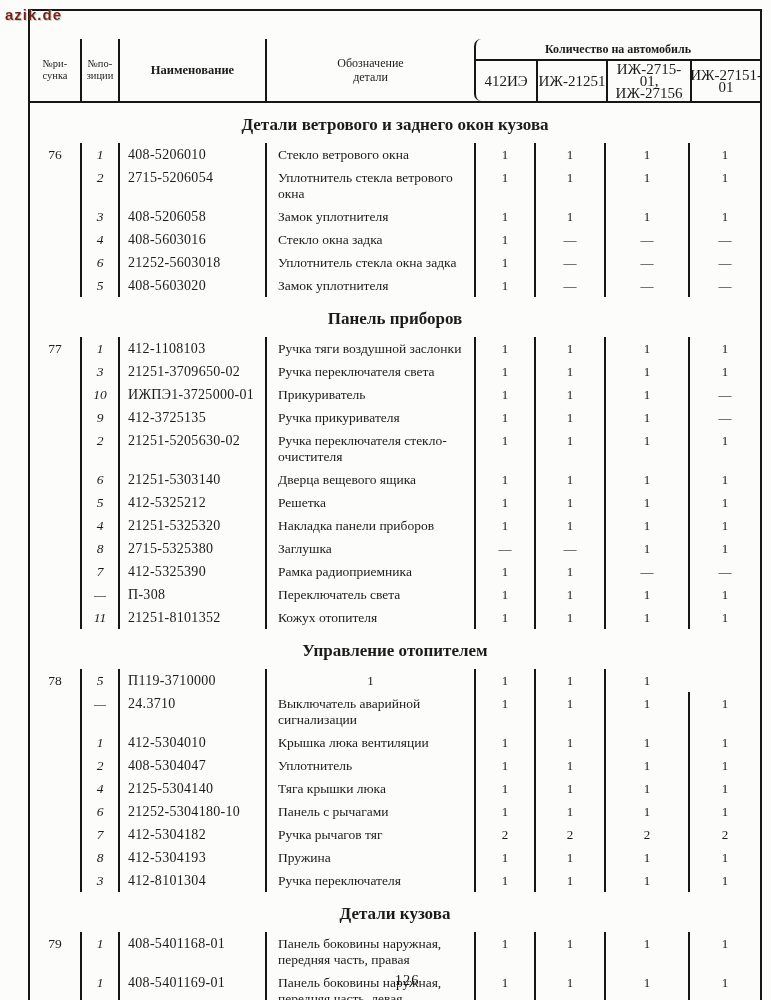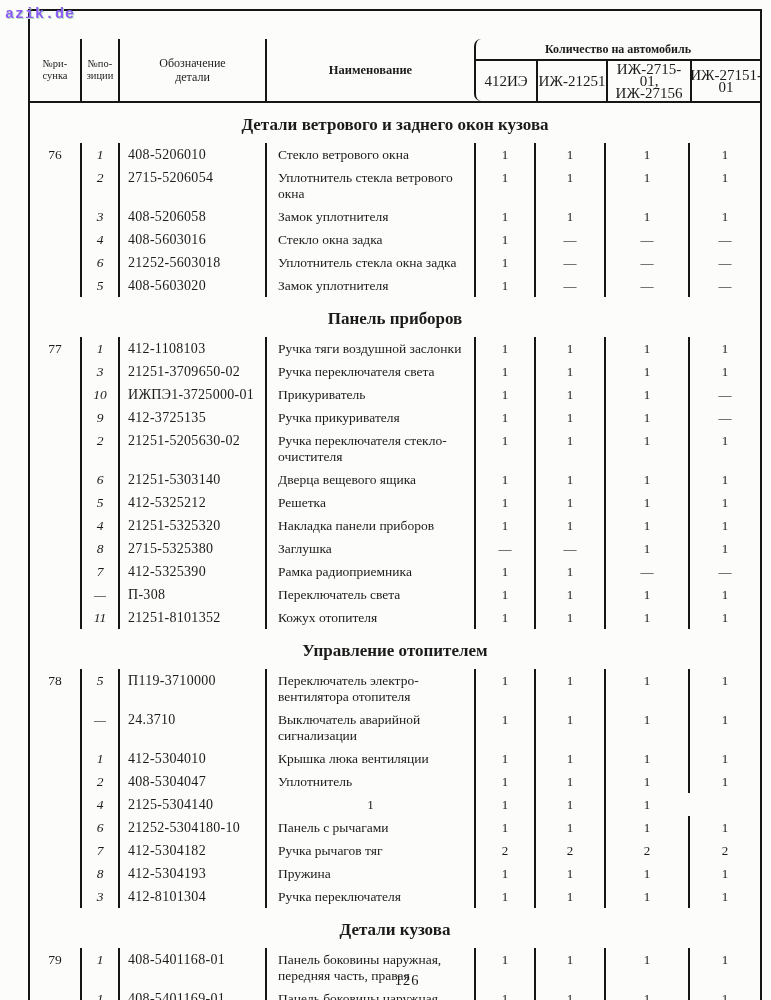--- a/index.html
+++ b/index.html
@@ -6,23 +6,23 @@
   body {
     width: 771px; height: 1000px;
     background: #fcfcfa;
     position: relative;
     font-family: "Liberation Serif", "DejaVu Serif", serif;
     color: #1b1b1b;
     overflow: hidden;
   }
   .watermark {
     position: absolute; left: 5px; top: 6px;
-    font-family: Liberation Mono, monospace;
+    font-family: Liberation Sans, sans-serif;
     font-size: 15px; font-weight: bold;
-    color: #8b5cf6;
+    color: #7f1d1d;
     text-shadow: 1px 1px 0 #b9e0c0;
     letter-spacing: 1px;
     z-index: 5;
   }
   .parts-table {
     position: absolute; left: 28px; top: 9px;
     width: 734px;
     border: 2px solid #161616;
     border-bottom-width: 3px;
     background: transparent;
@@ -95,23 +95,23 @@
 <body>
 
 <div class="watermark">azik.de</div>
 
 <div class="parts-table">
   <div class="thead">
     <div class="h-cell" style="white-space: pre-line;">№ри-
 сунка</div>
     <div class="h-cell" style="white-space: pre-line;">№по-
 зиции</div>
+    <div class="h-cell h-name">Наименование</div>
     <div class="h-cell h-part" style="white-space: pre-line;">Обозначение
 детали</div>
-    <div class="h-cell h-name">Наименование</div>
     <div class="h-qty">
       <div class="h-qty-title">Количество на автомобиль</div>
       <div class="h-models">
         <div class="h-model">412ИЭ</div>
         <div class="h-model">ИЖ-21251</div>
         <div class="h-model">ИЖ-2715-01,
 ИЖ-27156</div>
         <div class="h-model">ИЖ-27151-01</div>
       </div>
     </div>
@@ -297,21 +297,20 @@
         <div class="c qty">1</div>
         <div class="c qty">1</div>
         <div class="c qty">1</div>
         <div class="c qty">1</div>
       </div>
       <div class="section-title">Управление отопителем</div>
       <div class="row">
         <div class="c fig">78</div>
         <div class="c pos">5</div>
         <div class="c part">П119-3710000</div>
-        <div class="c name">Переключатель электро-вентилятора отопителя</div>
         <div class="c qty">1</div>
         <div class="c qty">1</div>
         <div class="c qty">1</div>
         <div class="c qty">1</div>
       </div>
       <div class="row">
         <div class="c fig"></div>
         <div class="c pos">—</div>
         <div class="c part">24.3710</div>
         <div class="c name">Выключатель аварийной сигнализации</div>
@@ -337,20 +336,21 @@
         <div class="c name">Уплотнитель</div>
         <div class="c qty">1</div>
         <div class="c qty">1</div>
         <div class="c qty">1</div>
         <div class="c qty">1</div>
       </div>
       <div class="row">
         <div class="c fig"></div>
         <div class="c pos">4</div>
         <div class="c part">2125-5304140</div>
+        <div class="c name">Тяга крышки люка</div>
         <div class="c qty">1</div>
         <div class="c qty">1</div>
         <div class="c qty">1</div>
         <div class="c qty">1</div>
       </div>
       <div class="row">
         <div class="c fig"></div>
         <div class="c pos">6</div>
         <div class="c part">21252-5304180-10</div>
         <div class="c name">Панель с рычагами</div>

